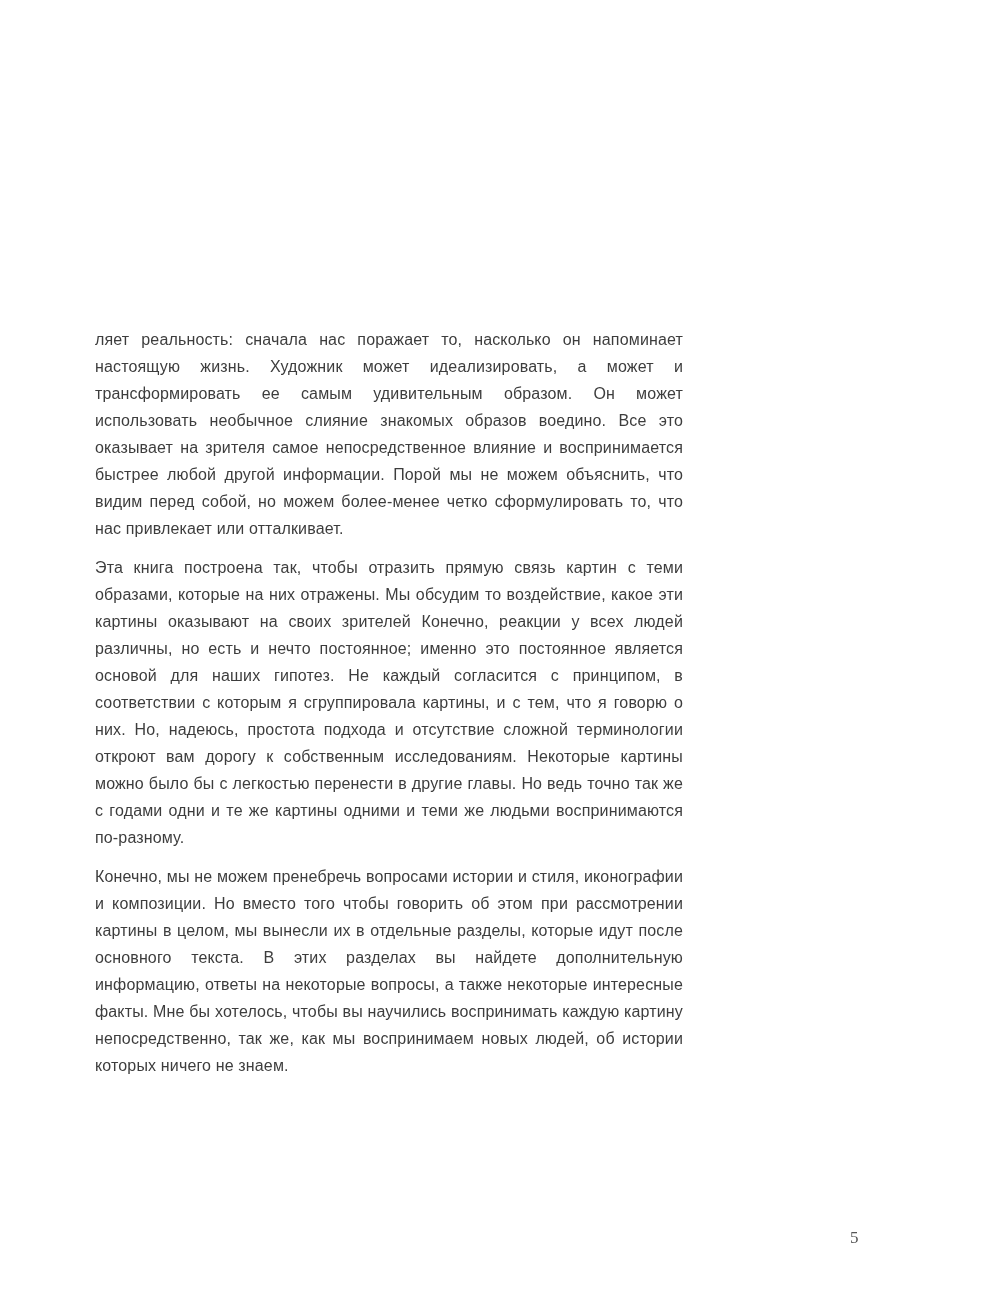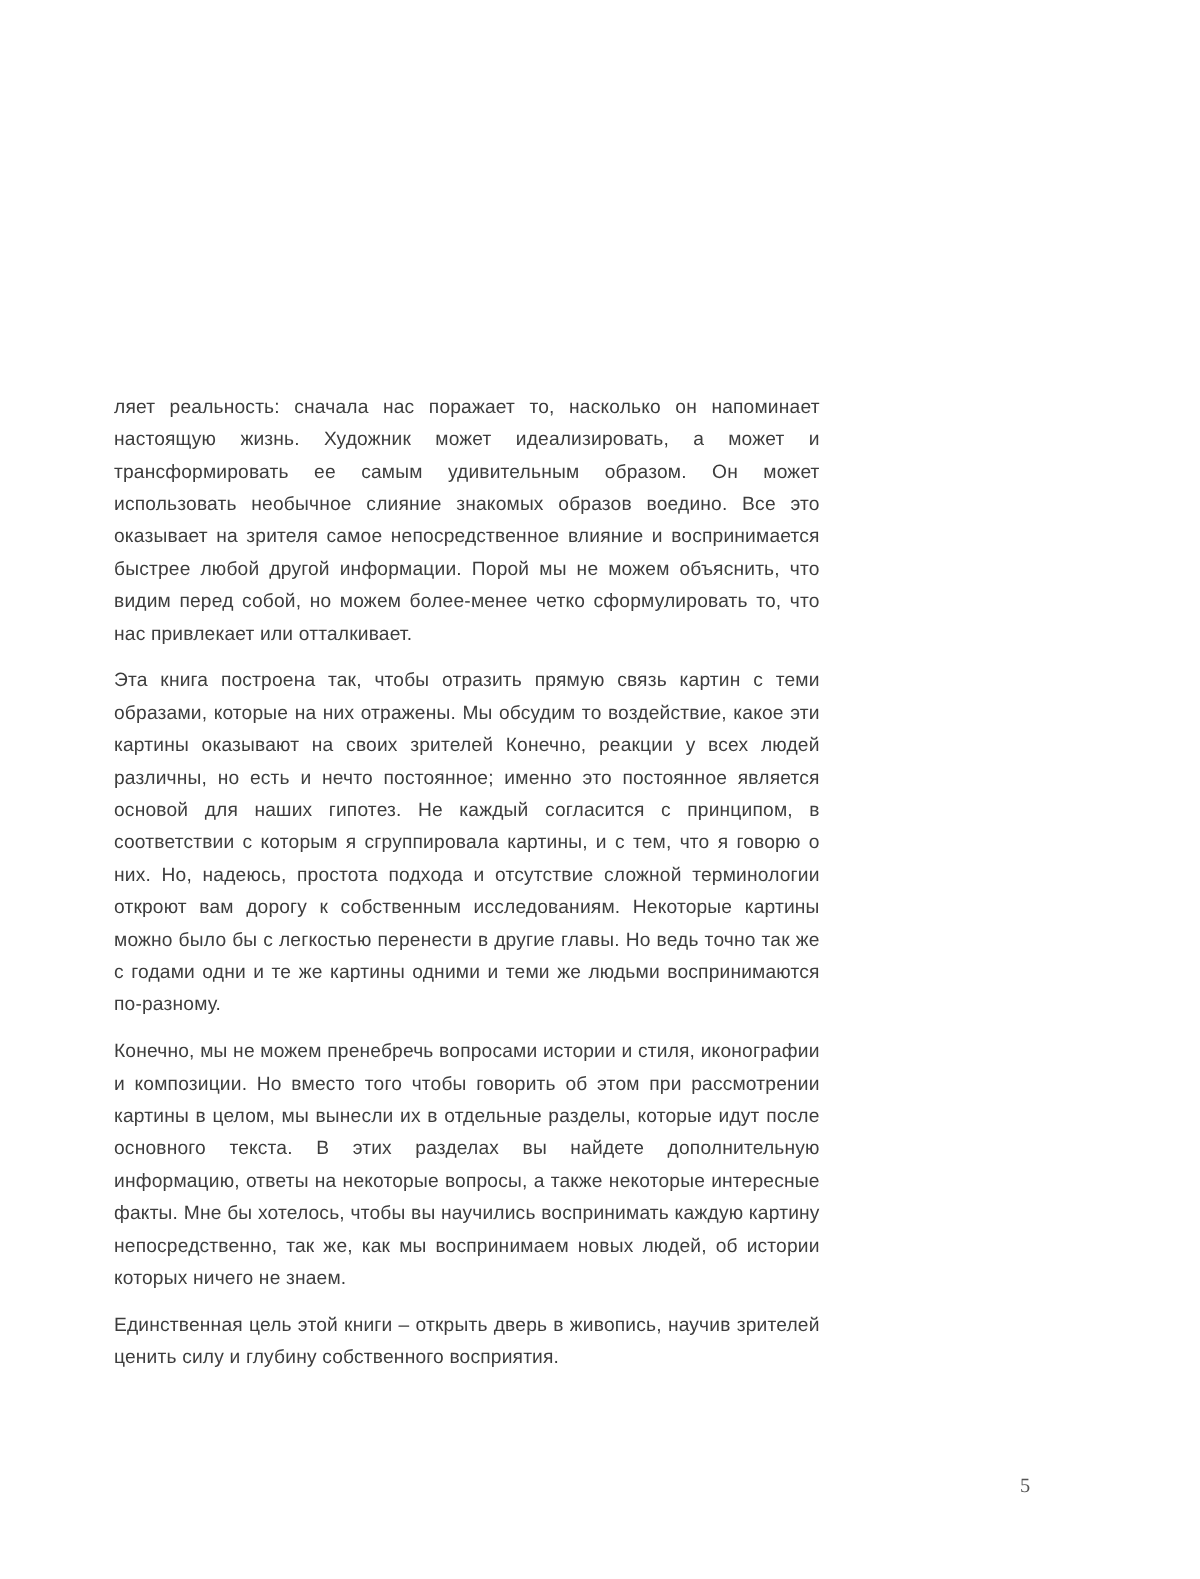--- a/index.html
+++ b/index.html
@@ -47,18 +47,17 @@
 </style>
 </head>
 <body>
 
 <div class="page">
 
   <div class="text-block">
     <p>ляет реальность: сначала нас поражает то, насколько он напоминает настоящую жизнь. Художник может идеализировать, а может и трансформировать ее самым удивительным образом. Он может использовать необычное слияние знакомых образов воедино. Все это оказывает на зрителя самое непосредственное влияние и воспринимается быстрее любой другой информации. Порой мы не можем объяснить, что видим перед собой, но можем более-менее четко сформулировать то, что нас привлекает или отталкивает.</p>
     <p>Эта книга построена так, чтобы отразить прямую связь картин с теми образами, которые на них отражены. Мы обсудим то воздействие, какое эти картины оказывают на своих зрителей Конечно, реакции у всех людей различны, но есть и нечто постоянное; именно это постоянное является основой для наших гипотез. Не каждый согласится с принципом, в соответствии с которым я сгруппировала картины, и с тем, что я говорю о них. Но, надеюсь, простота подхода и отсутствие сложной терминологии откроют вам дорогу к собственным исследованиям. Некоторые картины можно было бы с легкостью перенести в другие главы. Но ведь точно так же с годами одни и те же картины одними и теми же людьми воспринимаются по-разному.</p>
     <p>Конечно, мы не можем пренебречь вопросами истории и стиля, иконографии и композиции. Но вместо того чтобы говорить об этом при рассмотрении картины в целом, мы вынесли их в отдельные разделы, которые идут после основного текста. В этих разделах вы найдете дополнительную информацию, ответы на некоторые вопросы, а также некоторые интересные факты. Мне бы хотелось, чтобы вы научились воспринимать каждую картину непосредственно, так же, как мы воспринимаем новых людей, об истории которых ничего не знаем.</p>
-    <p>Единственная цель этой книги – открыть дверь в живопись, научив зрителей ценить силу и глубину собственного восприятия.</p>
   </div>
 
   <div class="page-number">5</div>
 
 </div>
 
 </body></html>

